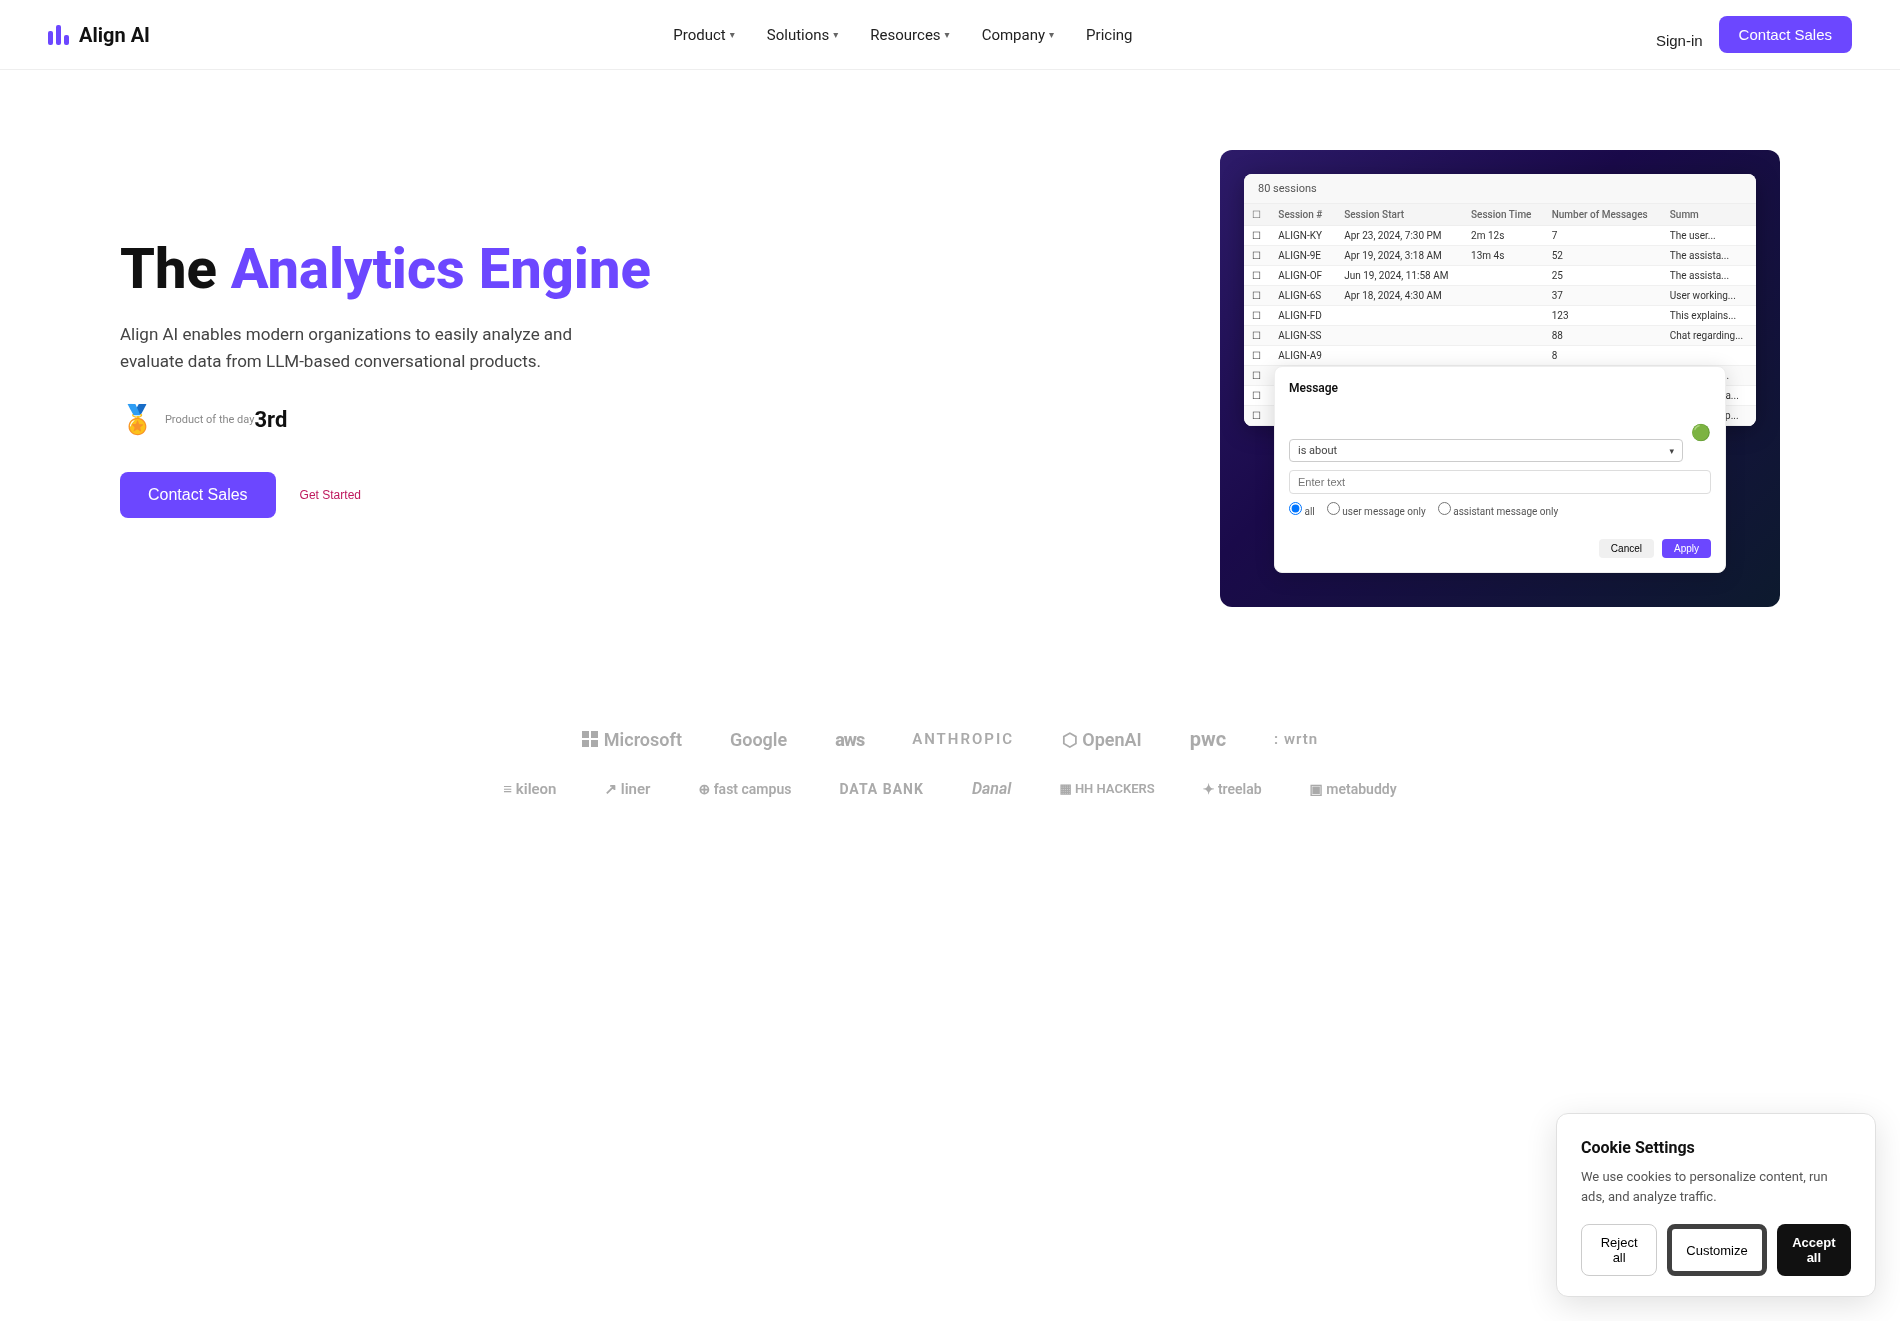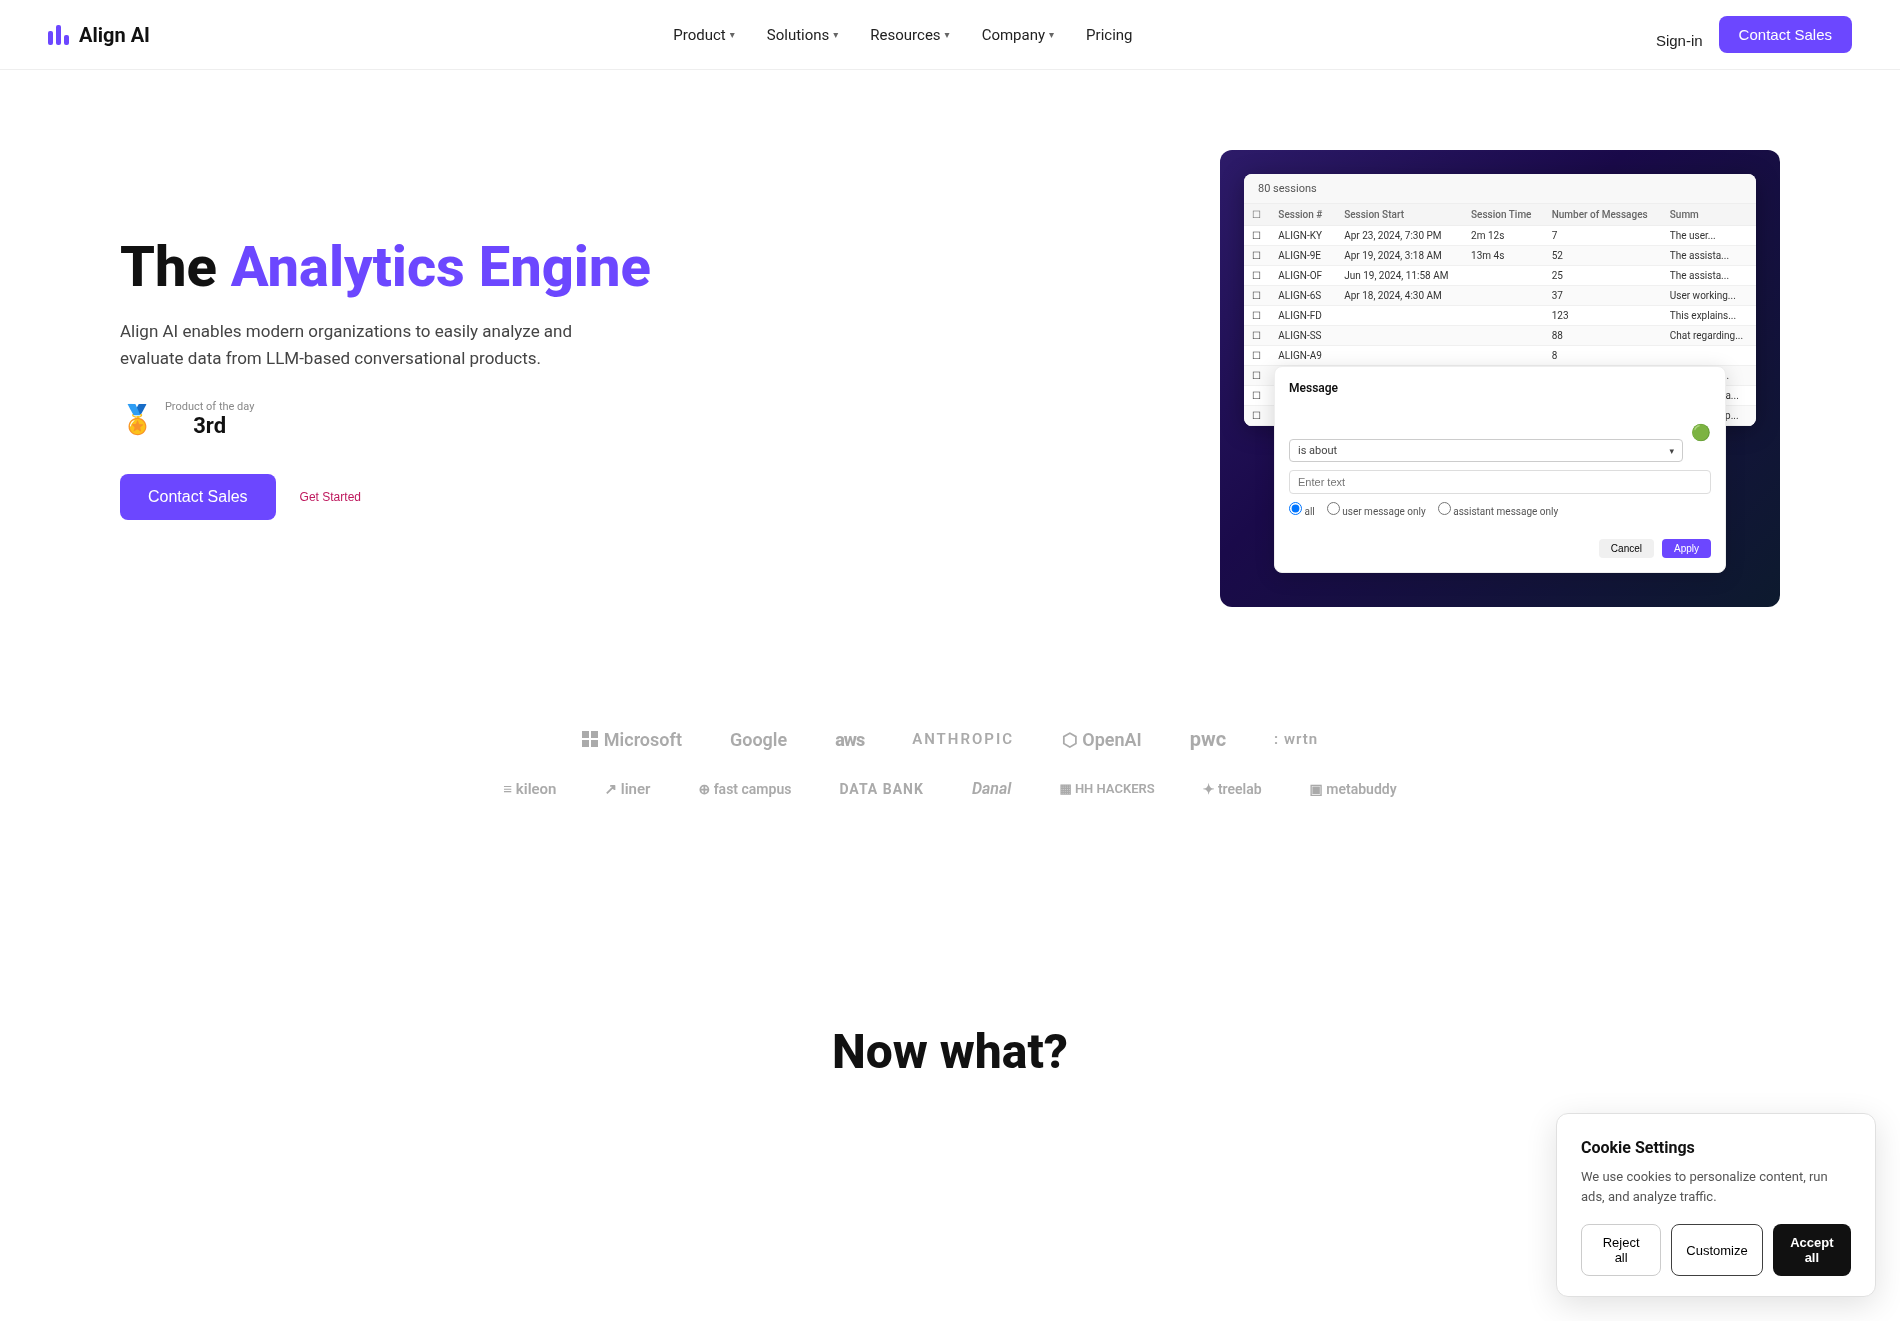--- a/index.html
+++ b/index.html
@@ -27,21 +27,21 @@
     
     .hero {
       display: flex; align-items: center; justify-content: space-between;
       padding: 80px 120px 60px 120px; gap: 32px; min-height: 540px;
     }
     .hero-left { flex: 1; max-width: 600px; }
     .hero-title { font-size: 56px; font-weight: 800; line-height: 1.1; margin-bottom: 20px; }
     .hero-title .highlight { color: #6c47ff; }
     .hero-desc { font-size: 17px; color: #444; line-height: 1.6; margin-bottom: 28px; max-width: 500px; }
     .product-of-day { display: flex; align-items: center; gap: 10px; margin-bottom: 36px; }
-    .pod-badge { display: flex; flex-direction: column; align-items: center; font-size: 11px; color: #888; }
+    .pod-badge { display: flex; flex-direction: row; align-items: center; font-size: 11px; color: #888; }
     .pod-badge .pod-num { font-size: 22px; font-weight: 700; color: #111; }
     .pod-laurel { font-size: 28px; }
     .hero-buttons { display: flex; align-items: center; gap: 24px; }
     .btn-primary { background: #6c47ff; color: #fff; border: none; padding: 14px 28px; border-radius: 8px; font-size: 16px; cursor: pointer; font-weight: 500; }
     .btn-secondary { background: none; border: none; font-size: 12px; color: #be185d; cursor: pointer; font-weight: 500; }
 
     
     .hero-right { flex: 1; max-width: 560px; }
     .hero-screenshot {
       width: 100%; border-radius: 12px; overflow: hidden;
@@ -92,21 +92,21 @@
     .cookie-banner {
       position: fixed; bottom: 24px; right: 24px;
       background: #fff; border: 1px solid #e0e0e0; border-radius: 12px;
       padding: 24px 24px 20px; width: 320px;
       box-shadow: 0 8px 32px rgba(0,0,0,0.12); z-index: 9999;
     }
     .cookie-title { font-size: 16px; font-weight: 700; margin-bottom: 10px; }
     .cookie-desc { font-size: 13px; color: #555; line-height: 1.5; margin-bottom: 18px; }
     .cookie-buttons { display: flex; gap: 10px; }
     .btn-reject { background: #fff; border: 1px solid #ccc; padding: 10px 14px; border-radius: 8px; font-size: 13px; cursor: pointer; flex: 1; }
-    .btn-customize { background: #fff; border: 1px solid #404040; padding: 10px 14px; border-radius: 8px; font-size: 13px; cursor: pointer; flex: 1; }
+    .btn-customize { background: #fff; border: 5px solid #404040; padding: 10px 14px; border-radius: 8px; font-size: 13px; cursor: pointer; flex: 1; }
     .btn-accept { background: #111; color: #fff; border: none; padding: 10px 14px; border-radius: 8px; font-size: 13px; cursor: pointer; flex: 1; font-weight: 600; }
 
     
     .ms-grid { display: grid; grid-template-columns: 1fr 1fr; gap: 2px; width: 16px; height: 16px; }
     .ms-grid span { background: #aaa; display: block; }
   </style>
 </head>
 <body>
 
 <nav class="navbar">
@@ -317,21 +317,20 @@
     <div class="partner-logo" style="font-size:16px;font-style:italic;">Danal</div>
     <div class="partner-logo" style="font-size:13px;">▦ HH HACKERS</div>
     <div class="partner-logo" style="font-size:14px;">✦ treelab</div>
     <div class="partner-logo" style="font-size:14px;">▣ metabuddy</div>
   </div>
 </section>
 
 <section class="bottom-cta">
   <h2>
     <br>
-    <span>Now what?</span>
   </h2>
 </section>
 
 <div class="cookie-banner">
   <div class="cookie-title">Cookie Settings</div>
   <div class="cookie-desc">We use cookies to personalize content, run ads, and analyze traffic.</div>
   <div class="cookie-buttons">
     <button class="btn-reject">Reject all</button>
     <button class="btn-customize">Customize</button>
     <button class="btn-accept">Accept all</button>

